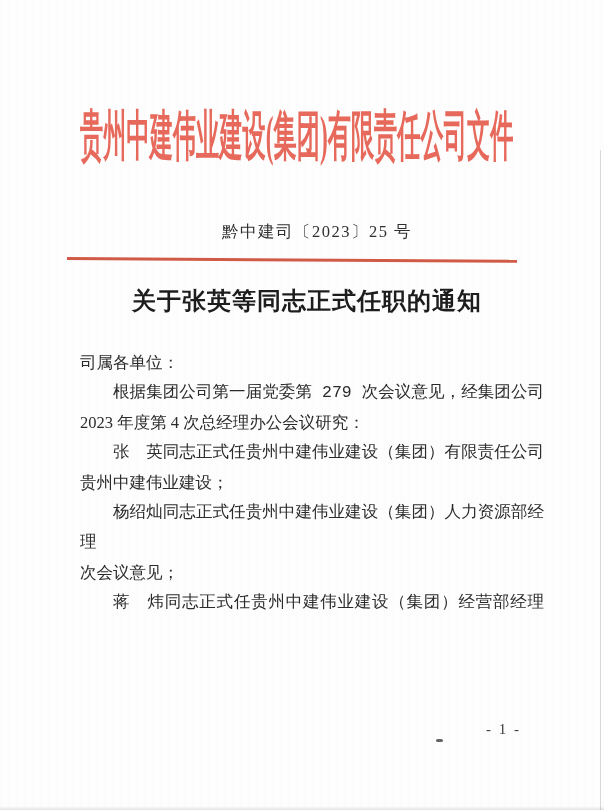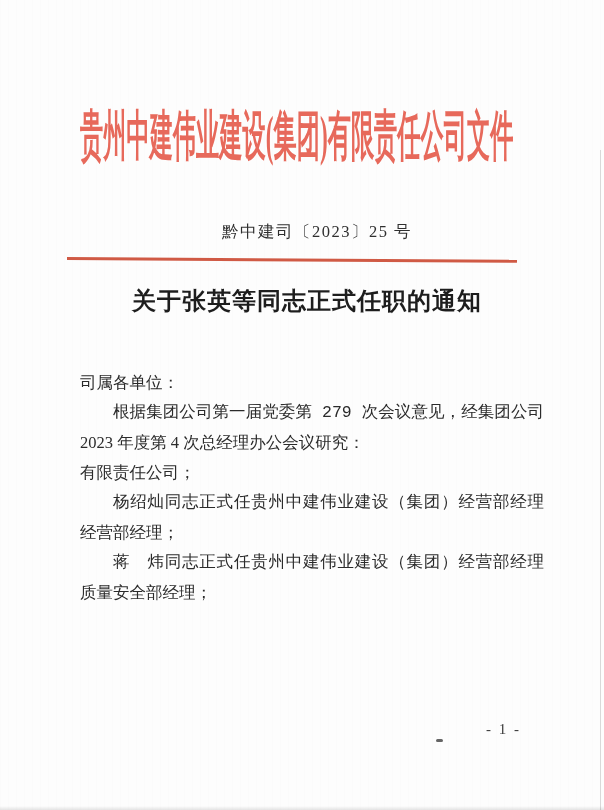--- a/index.html
+++ b/index.html
@@ -46,21 +46,21 @@
   .notice-title {
     position:absolute; left:0; right:0; top:285px;
     text-align:center;
     font-size:24px; font-weight:bold;
     color:#1d1d1d;
     letter-spacing:1px;
     transform:translateX(5px);
     white-space:nowrap;
   }
   .body-text {
-    position:absolute; left:80px; top:368px;
+    position:absolute; left:80px; top:348px;
     width:464px;
     font-size:16.5px; line-height:30px;
     color:#2b2b2b;
   }
   .body-text p { margin:0; }
   .body-text p.indent { text-indent:2em; }
   .body-text p.fill { text-align:justify; text-align-last:justify;font-family:Liberation Mono, monospace; }
   .page-number {
     position:absolute; left:486px; top:721px;
     font-size:15px; letter-spacing:2px;
@@ -94,25 +94,25 @@
   <div class="doc-number">黔中建司〔2023〕25 号</div>
 
   <div class="red-line"></div>
 
   <div class="notice-title">关于张英等同志正式任职的通知</div>
 
   <div class="body-text">
     <p>司属各单位：</p>
     <p class="indent fill">根据集团公司第一届党委第 279 次会议意见，经集团公司</p>
     <p>2023 年度第 4 次总经理办公会议研究：</p>
-    <p>有限责任公司；</p>
-    <p class="indent fill">杨绍灿同志正式任贵州中建伟业建设（集团）经营部经理</p>
-    <p>经营部经理；</p>
+    <p class="indent fill">张　英同志正式任贵州中建伟业建设（集团）有限责任公司</p>
+    <p>贵州中建伟业建设；</p>
+    <p class="indent fill">杨绍灿同志正式任贵州中建伟业建设（集团）人力资源部经理</p>
+    <p>次会议意见；</p>
     <p class="indent fill">蒋　炜同志正式任贵州中建伟业建设（集团）经营部经理</p>
-    <p>质量安全部经理；</p>
   </div>
 
   <div class="page-number">- 1 -</div>
 
   <div class="ink-speck"></div>
   <div class="scan-edge-right"></div>
   <div class="bottom-shade"></div>
 
 </div>
 

